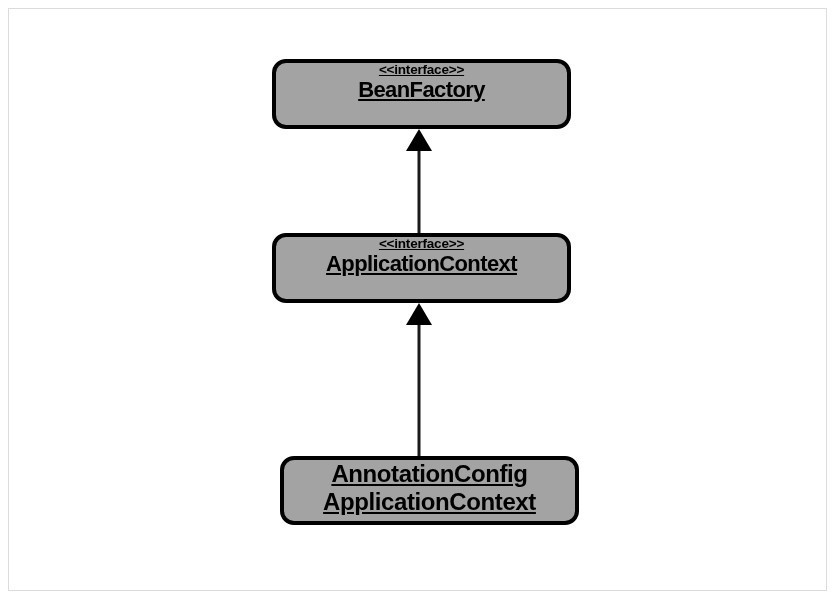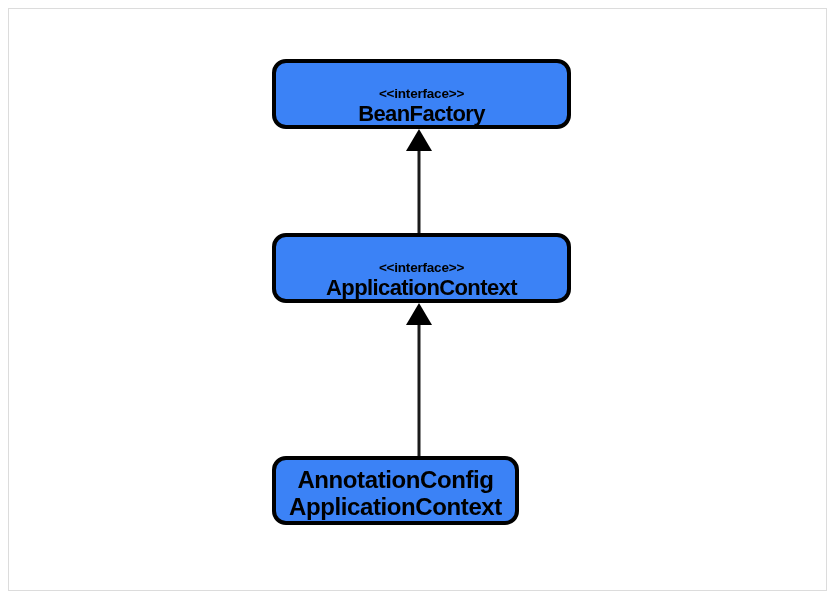--- a/index.html
+++ b/index.html
@@ -32,32 +32,33 @@
     left: 0;
     top: 0;
     width: 837px;
     height: 601px;
   }
 
   
   .uml-box {
     position: absolute;
     box-sizing: border-box;
-    background: #3b82f6;
+    background: #a3a3a3;
     border: 4px solid #000000;
     border-radius: 14px;
     display: flex;
     flex-direction: column;
     align-items: center;
-    justify-content: flex-end;
+    justify-content: flex-start;
     z-index: 3;
+    text-decoration: underline;
   }
   .uml-box.box-1 { left: 272px; top: 59px;  width: 299px; height: 70px; }
   .uml-box.box-2 { left: 272px; top: 233px; width: 299px; height: 70px; }
-  .uml-box.box-3 { left: 272px; top: 456px; width: 247px; height: 69px; border-radius: 14px; }
+  .uml-box.box-3 { left: 280px; top: 456px; width: 299px; height: 69px; border-radius: 14px; }
 
   .stereotype {
     font-size: 13.5px;
     font-weight: bold;
     line-height: 1.05;
     color: #000000;
     letter-spacing: -0.2px;
     margin-bottom: 1px;
     white-space: nowrap;
   }

